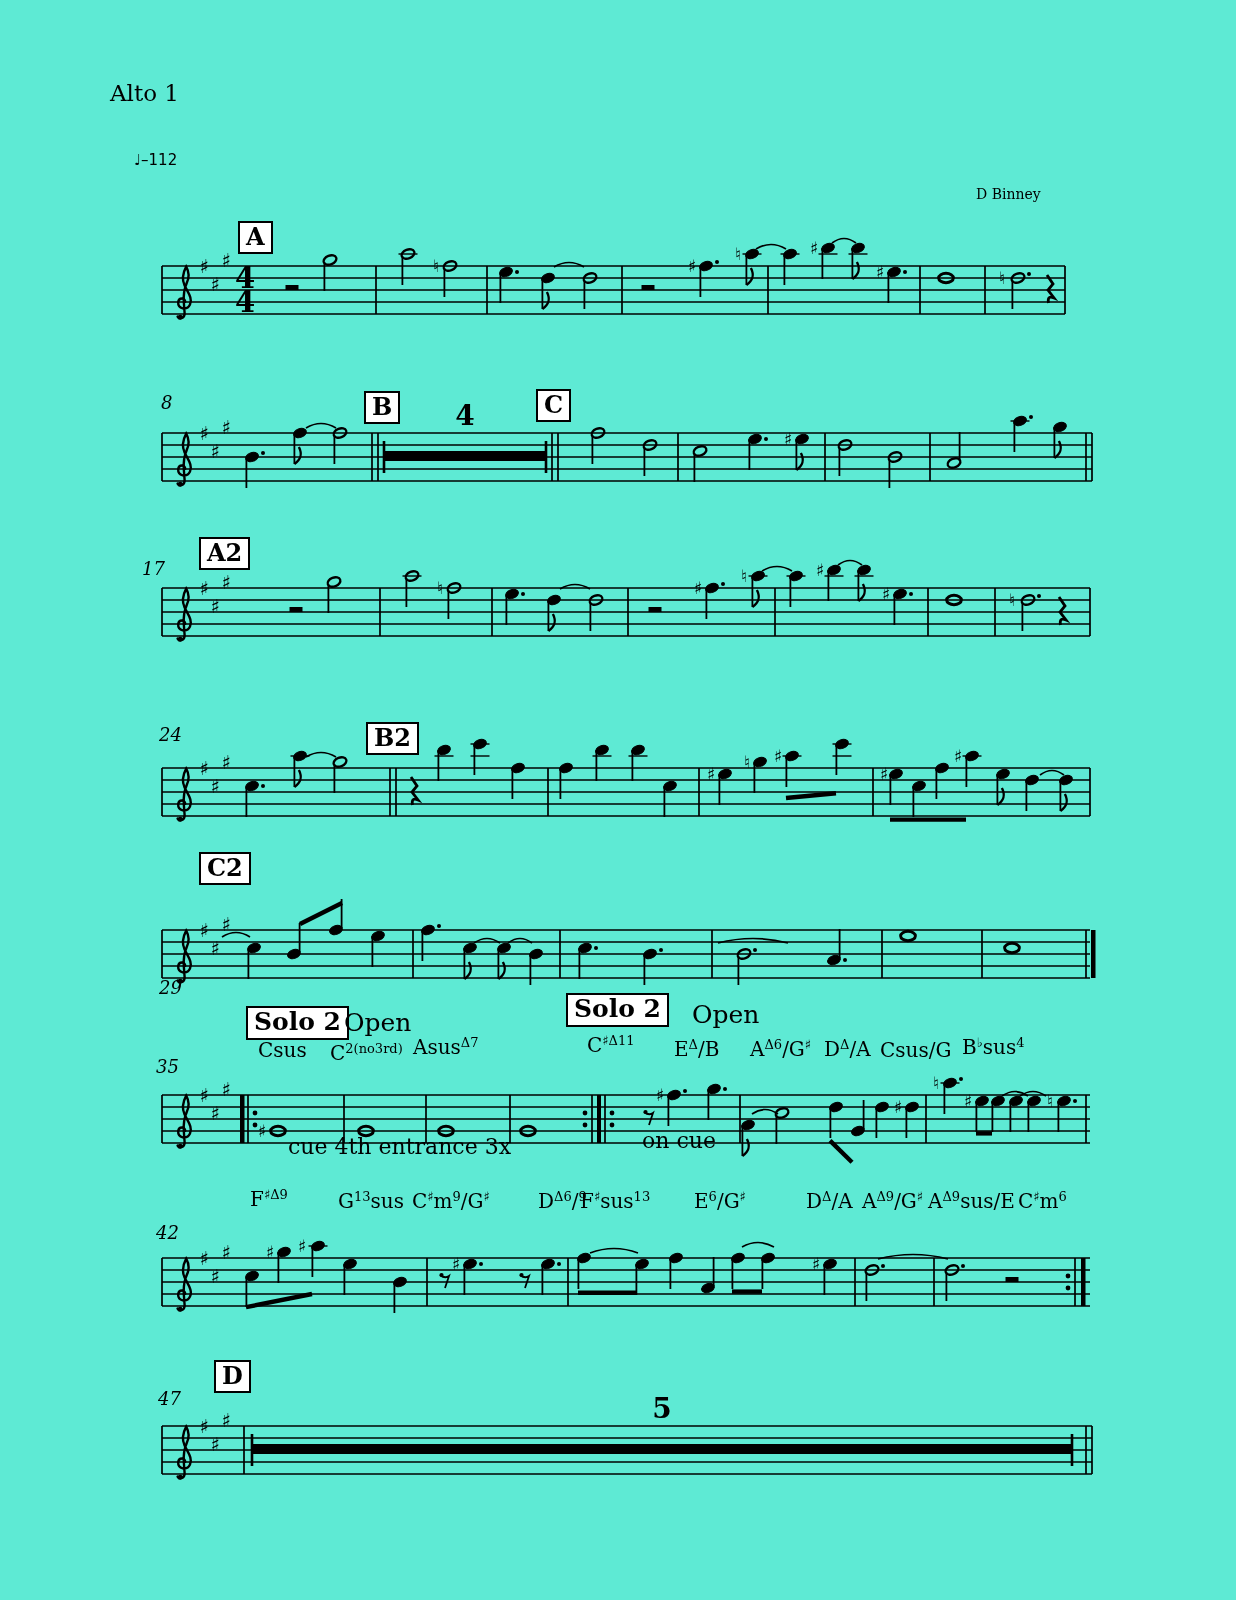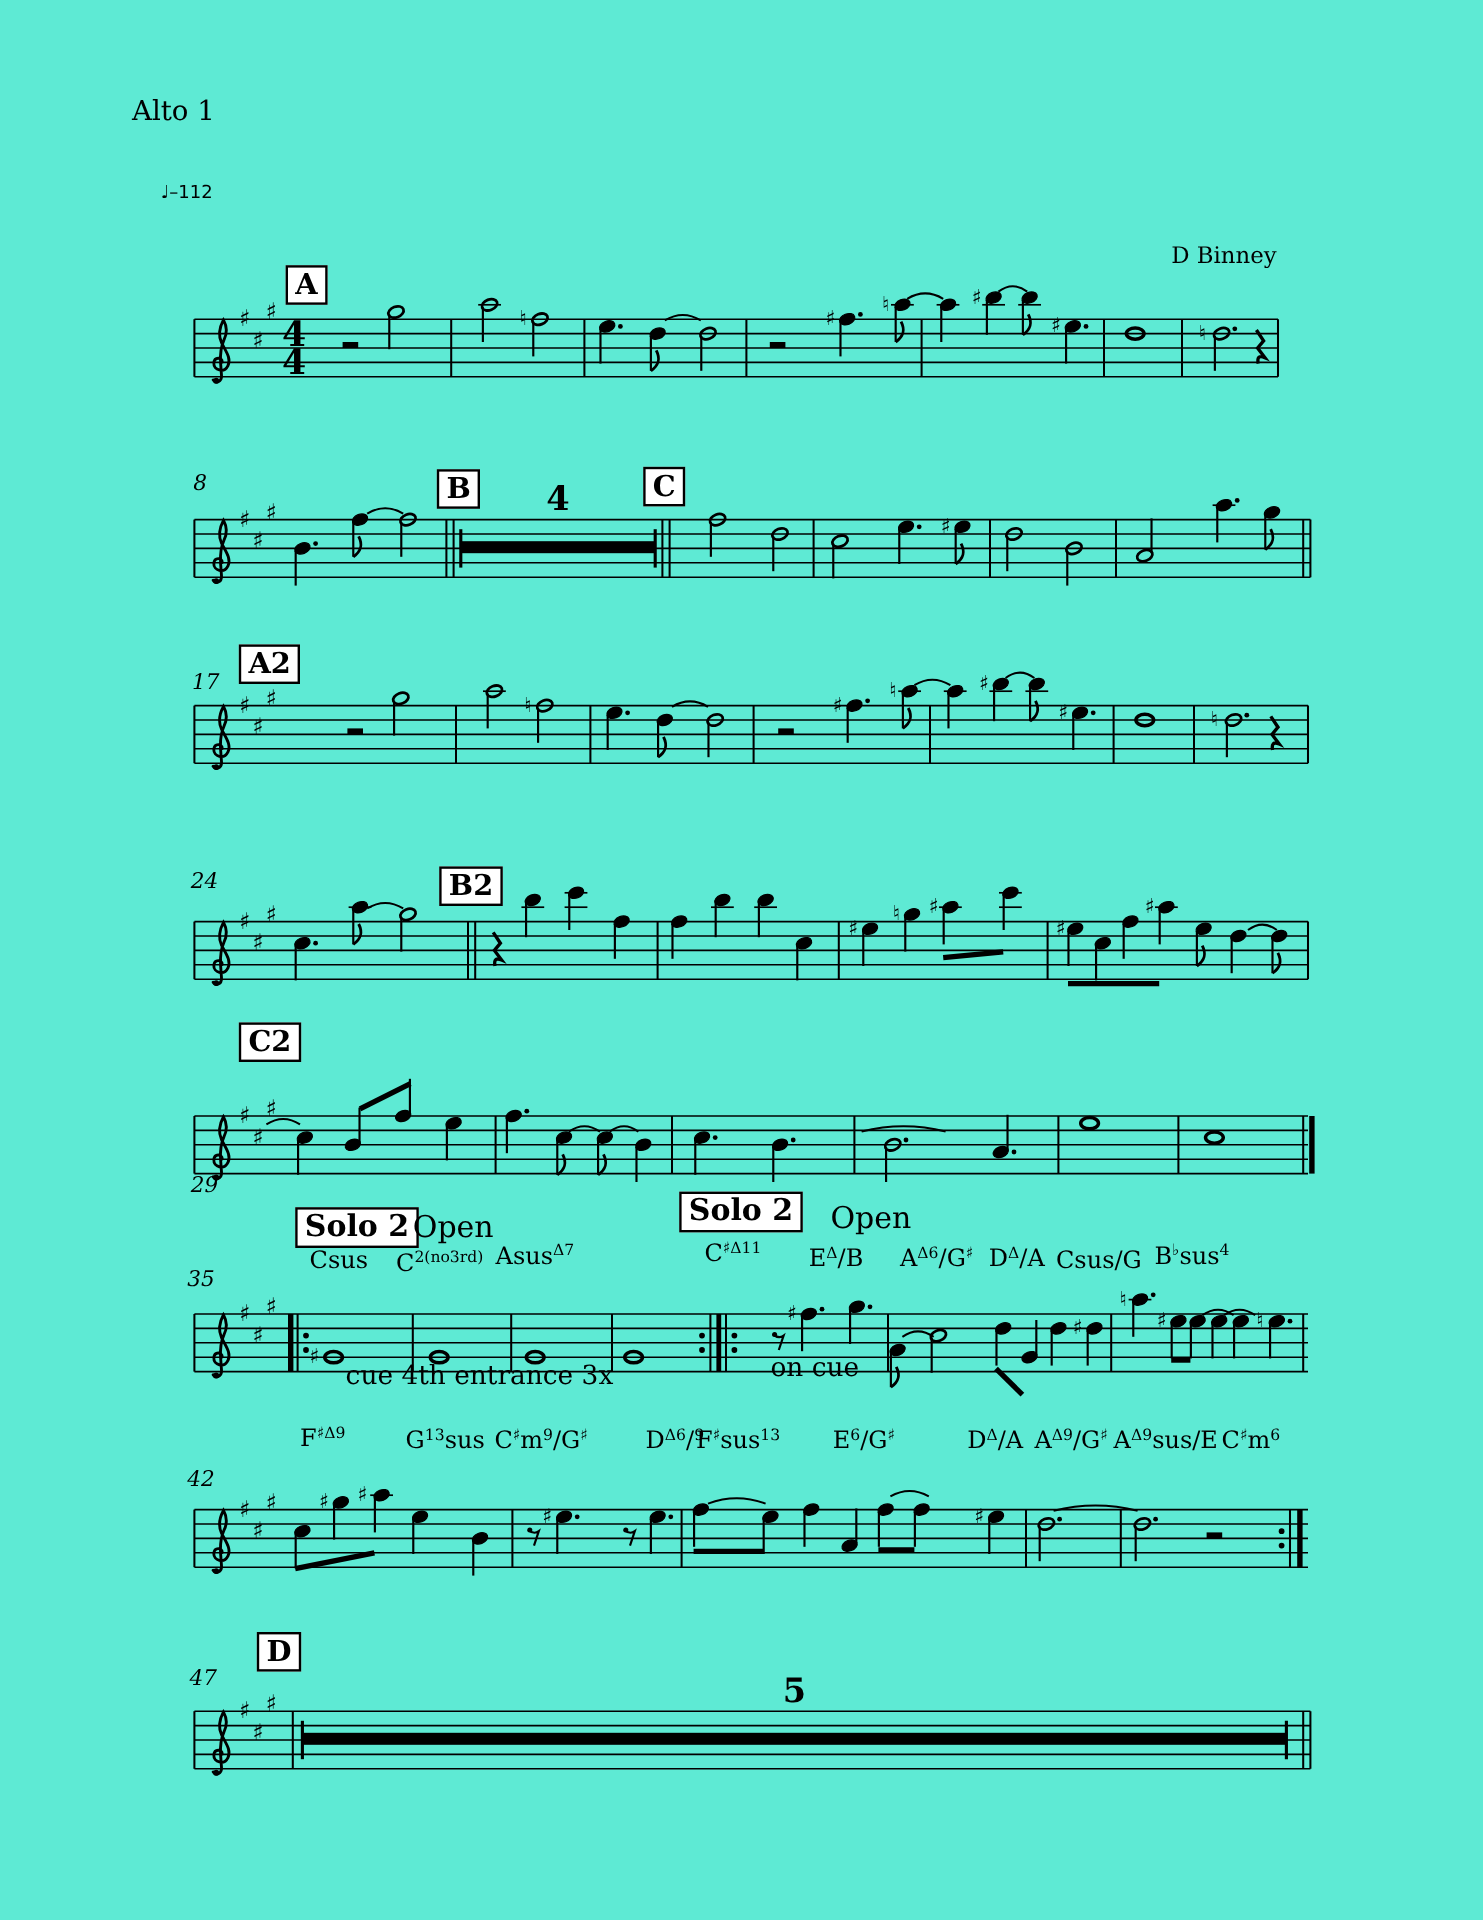--- a/index.html
+++ b/index.html
@@ -2,21 +2,21 @@
 <html><head>
 <meta charset="utf-8">
 <style>
   html,body{margin:0;padding:0;background:#e8e8e8;}
   .page{position:relative;width:1236px;height:1600px;background:#5eead4;color:#000;
         font-family:"DejaVu Serif","Liberation Serif",serif;overflow:hidden;margin:0 auto;}
   .part-name{position:absolute;left:110px;top:80px;font-size:23px;}
   .tempo{position:absolute;left:134px;top:151px;font-size:15px;font-family:"DejaVu Sans","Liberation Sans",sans-serif;}
   .title{position:absolute;left:0;top:156px;width:100%;text-align:center;margin:0;
          font-size:38px;font-weight:bold;letter-spacing:0.5px;}
-  .composer{position:absolute;left:976px;top:202px;font-size:19px;}
+  .composer{position:absolute;left:976px;top:186px;font-size:14px;}
   .copyright{position:absolute;left:0;top:1474px;width:100%;text-align:center;font-size:17px;}
   #score-svg{position:absolute;left:0;top:0;}
   .mark{position:absolute;border:2px solid #000;padding:0px 6px 1px 6px;font-weight:bold;
         background:#fff;line-height:1.15;}
   .mnum{position:absolute;font-size:18px;font-style:italic;}
   .chord{position:absolute;font-size:20px;white-space:nowrap;
          font-family:"DejaVu Serif","DejaVu Sans","Liberation Serif",serif;}
   .chord sup{font-size:13px;position:relative;top:1px;}
   .stext{position:absolute;white-space:nowrap;}
 </style>
@@ -555,21 +555,21 @@
       <div class="mark" style="left: 238px; top: 221px; font-size: 24px;">A</div>
       <div class="mark" style="left: 364px; top: 391px; font-size: 24px;">B</div>
       <div class="mark" style="left: 536px; top: 389px; font-size: 24px;">C</div>
       <div class="mark" style="left: 199px; top: 537px; font-size: 24px;">A2</div>
       <div class="mark" style="left: 366px; top: 722px; font-size: 24px;">B2</div>
       <div class="mark" style="left: 199px; top: 852px; font-size: 24px;">C2</div>
       <div class="mark" style="left: 246px; top: 1006px; font-size: 25px;">Solo 2</div>
       <div class="mark" style="left: 566px; top: 993px; font-size: 25px;">Solo 2</div>
       <div class="mark" style="left: 214px; top: 1360px; font-size: 24px;">D</div>
       <div class="mnum" style="left: 161px; top: 392px;">8</div>
-      <div class="mnum" style="left: 160px; top: 558px; text-align: right;">17</div>
+      <div class="mnum" style="left: 142px; top: 558px; text-align: right;">17</div>
       <div class="mnum" style="left: 159px; top: 724px;">24</div>
       <div class="mnum" style="left: 159px; top: 937px; margin-top: 40px;">29</div>
       <div class="mnum" style="left: 156px; top: 1056px;">35</div>
       <div class="mnum" style="left: 156px; top: 1222px;">42</div>
       <div class="mnum" style="left: 158px; top: 1388px;">47</div>
       <div class="chord" style="left: 258px; top: 1038px;">Csus</div>
       <div class="chord" style="left: 330px; top: 1040px;">C<sup>2(no3rd)</sup></div>
       <div class="chord" style="left: 413px; top: 1034px;">Asus<sup>Δ7</sup></div>
       <div class="chord" style="left: 587px; top: 1032px;">C<sup>♯Δ11</sup></div>
       <div class="chord" style="left: 674px; top: 1036px;">E<sup>Δ</sup>/B</div>

